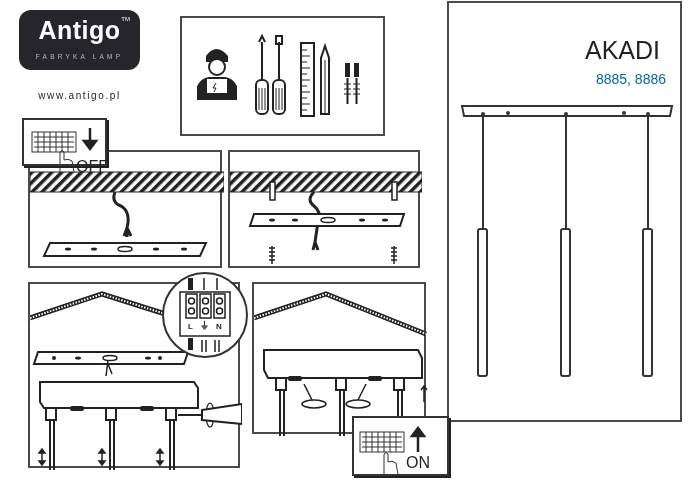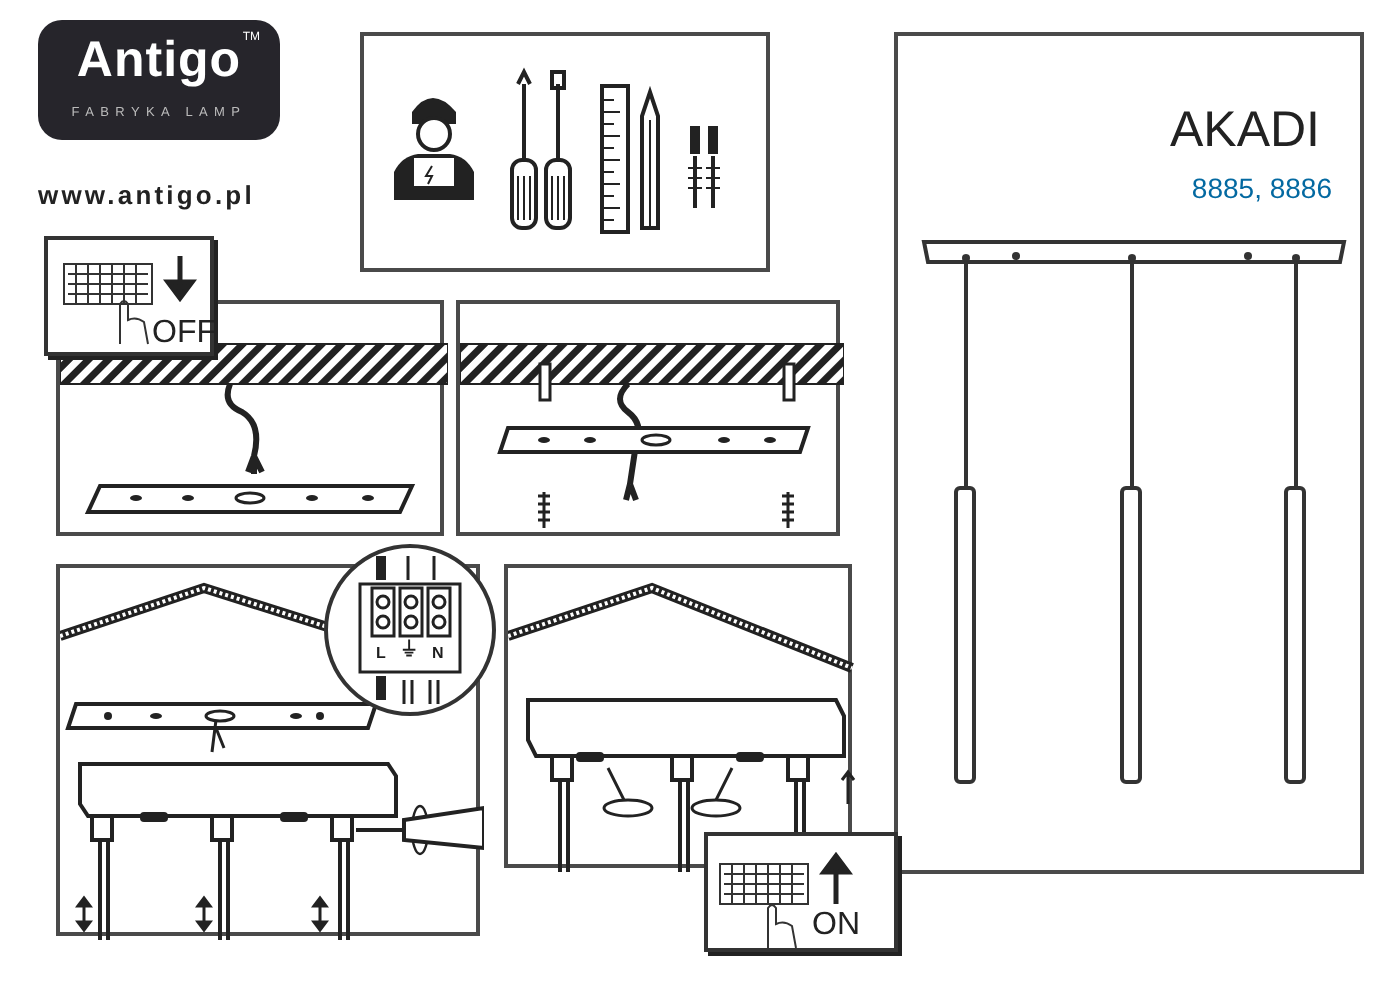--- a/index.html
+++ b/index.html
@@ -2,21 +2,21 @@
 <html><head>
 <meta charset="utf-8">
 <style>
   html,body{margin:0;padding:0;background:#ffffff;}
   body{width:700px;height:494px;position:relative;overflow:hidden;font-family:"Liberation Sans",sans-serif;color:#1e1e1e;}
   .panel{position:absolute;border:2px solid #4a4a4a;background:#fff;box-sizing:border-box;}
   .logo{position:absolute;left:19px;top:10px;width:121px;height:60px;background:#26252b;border-radius:12px;}
   .logo-name{position:absolute;left:0;right:0;top:6px;text-align:center;color:#fff;font-size:25px;font-weight:bold;letter-spacing:0.5px;}
   .logo-tm{position:absolute;right:10px;top:6px;color:#fff;font-size:6px;}
   .logo-sub{position:absolute;left:0;right:0;top:43px;text-align:center;color:#bbb;font-size:6.5px;letter-spacing:3.2px;}
-  .logo-url{position:absolute;left:19px;width:121px;top:90px;font-size:13px;font-weight:bold;letter-spacing:1.6px;color:#222;}
+  .logo-url{position:absolute;left:19px;width:121px;top:90px;text-align:center;font-size:10px;font-weight:normal;letter-spacing:1.6px;color:#222;}
   .title{position:absolute;right:20px;top:33px;font-size:25px;color:#222;}
   .codes{position:absolute;right:14px;top:68px;font-size:14px;color:#0369a1;}
   svg{position:absolute;left:0;top:0;}
   .switch-box{position:absolute;background:#fff;border:2px solid #333;box-sizing:border-box;box-shadow:2px 2px 0 #222;}
   .switch-label{position:absolute;font-size:16px;font-weight:500;color:#222;}
 </style>
 </head>
 <body>
 
 <div class="logo">
@@ -62,21 +62,21 @@
 
     <g fill="#222">
       <rect x="163" y="45" width="5" height="14"></rect>
         <rect x="172" y="45" width="5" height="14"></rect>
       <path d="M165.5 60 l0 26 M174.5 60 l0 26" stroke="#222" stroke-width="2"></path>
       <path d="M162 66 l7 0 M162 71 l7 0 M162 76 l7 0 M171 66 l7 0 M171 71 l7 0 M171 76 l7 0" stroke="#222" stroke-width="1"></path>
     </g>
   </svg>
 </div>
 
-<div class="panel" style="left:447px;top:16px;width:235px;height:421px;">
+<div class="panel" style="left:447px;top:1px;width:235px;height:421px;">
   <div class="title">AKADI</div>
   <div class="codes">8885, 8886</div>
   <svg width="235" height="421" viewBox="0 0 235 421">
     <path d="M13 103 l210 0 l-2 10 l-206 0z" fill="#fff" stroke="#333" stroke-width="2"></path>
     <g stroke="#333" stroke-width="2">
       <line x1="34" y1="112" x2="34" y2="226"></line>
       <line x1="117" y1="112" x2="117" y2="226"></line>
       <line x1="199" y1="112" x2="199" y2="226"></line>
     </g>
     <g fill="#fff" stroke="#333" stroke-width="2">
@@ -107,21 +107,21 @@
     <path d="M20 91 l156 0 l-6 13 l-156 0z" fill="#fff" stroke="#222" stroke-width="2"></path>
     <g fill="#222">
         <ellipse cx="38" cy="97" rx="3" ry="1.5"></ellipse>
         <ellipse cx="64" cy="97" rx="3" ry="1.5"></ellipse>
         <ellipse cx="154" cy="97" rx="3" ry="1.5"></ellipse>
         <ellipse cx="126" cy="97" rx="3" ry="1.5"></ellipse>
       </g>
     <ellipse cx="95" cy="97" rx="7" ry="2.5" fill="#fff" stroke="#222" stroke-width="1.5"></ellipse>
   </svg>
 </div>
-<div class="switch-box" style="left:22px;top:118px;width:85px;height:60px;">
+<div class="switch-box" style="left:22px;top:118px;width:85px;height:48px;">
   <svg width="85" height="60" viewBox="0 0 85 60">
     <g stroke="#333" stroke-width="1" fill="#fff">
       <rect x="8" y="12" width="44" height="20"></rect>
       <path d="M10 17 l40 0 M10 22 l40 0 M10 27 l40 0 M14 12 l0 20 M20 12 l0 20 M26 12 l0 20 M32 12 l0 20 M38 12 l0 20 M44 12 l0 20"></path>
     </g>
     <path d="M36 52 l0 -20 q2 -3 4 0 l0 8 q4 -2 8 1 l2 11" stroke="#333" stroke-width="1" fill="none"></path>
     <path d="M66 8 l0 18 M60 21 l6 8 6 -8z" stroke="#222" stroke-width="2.5" fill="#222"></path>
   </svg>
   <div class="switch-label" style="left:52px;top:38px;">OFF</div>
 </div>

